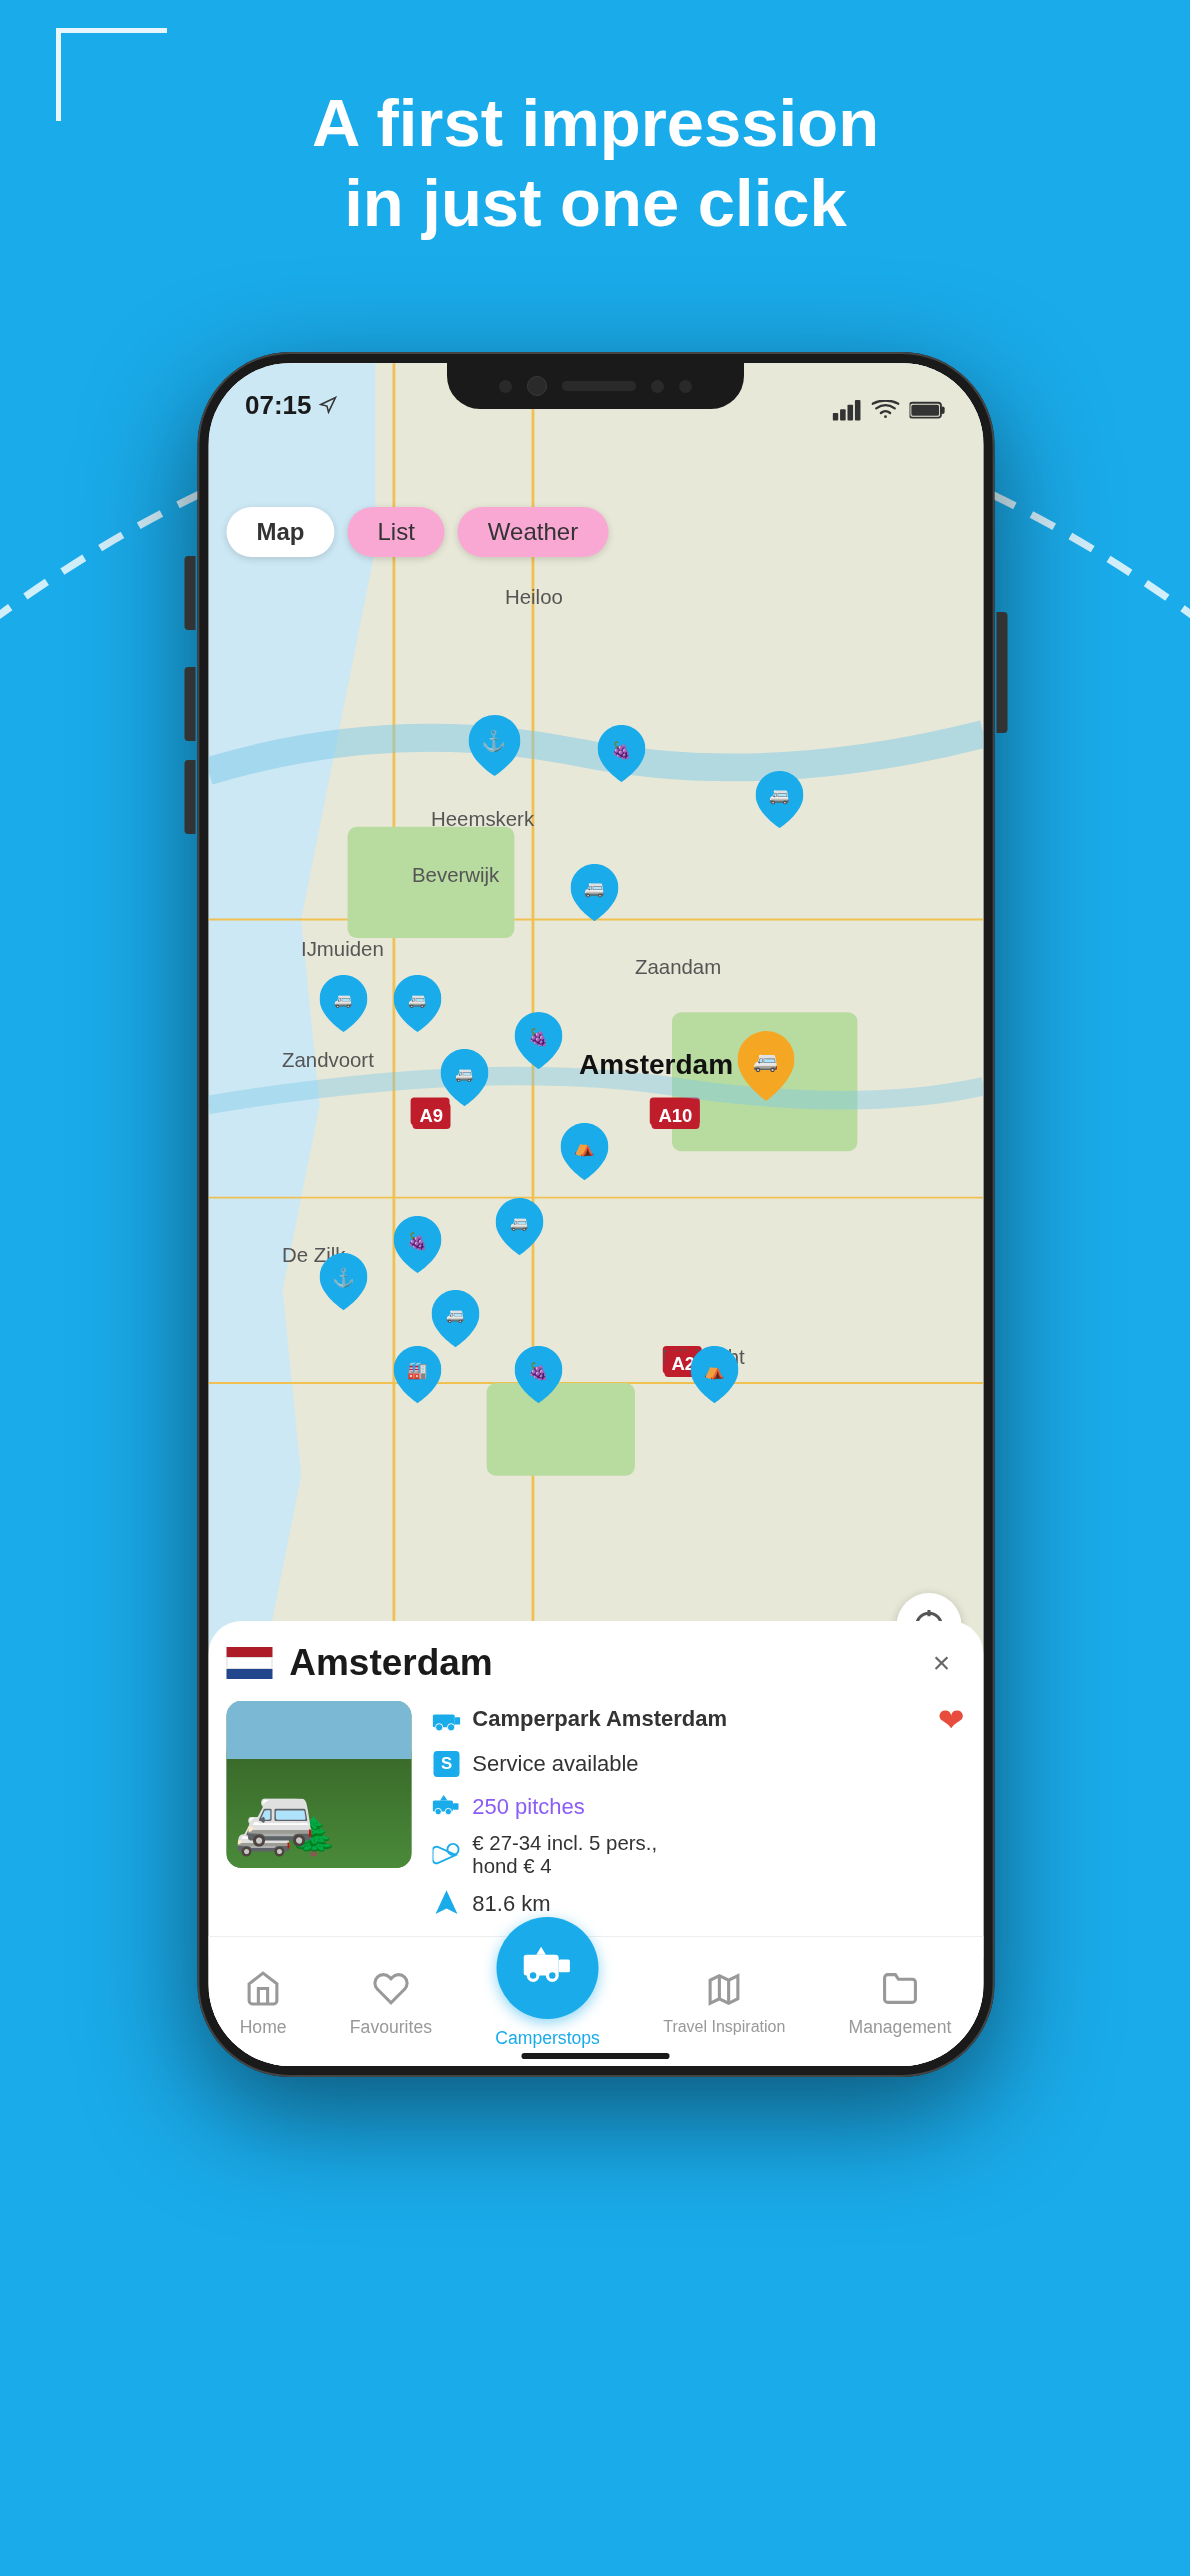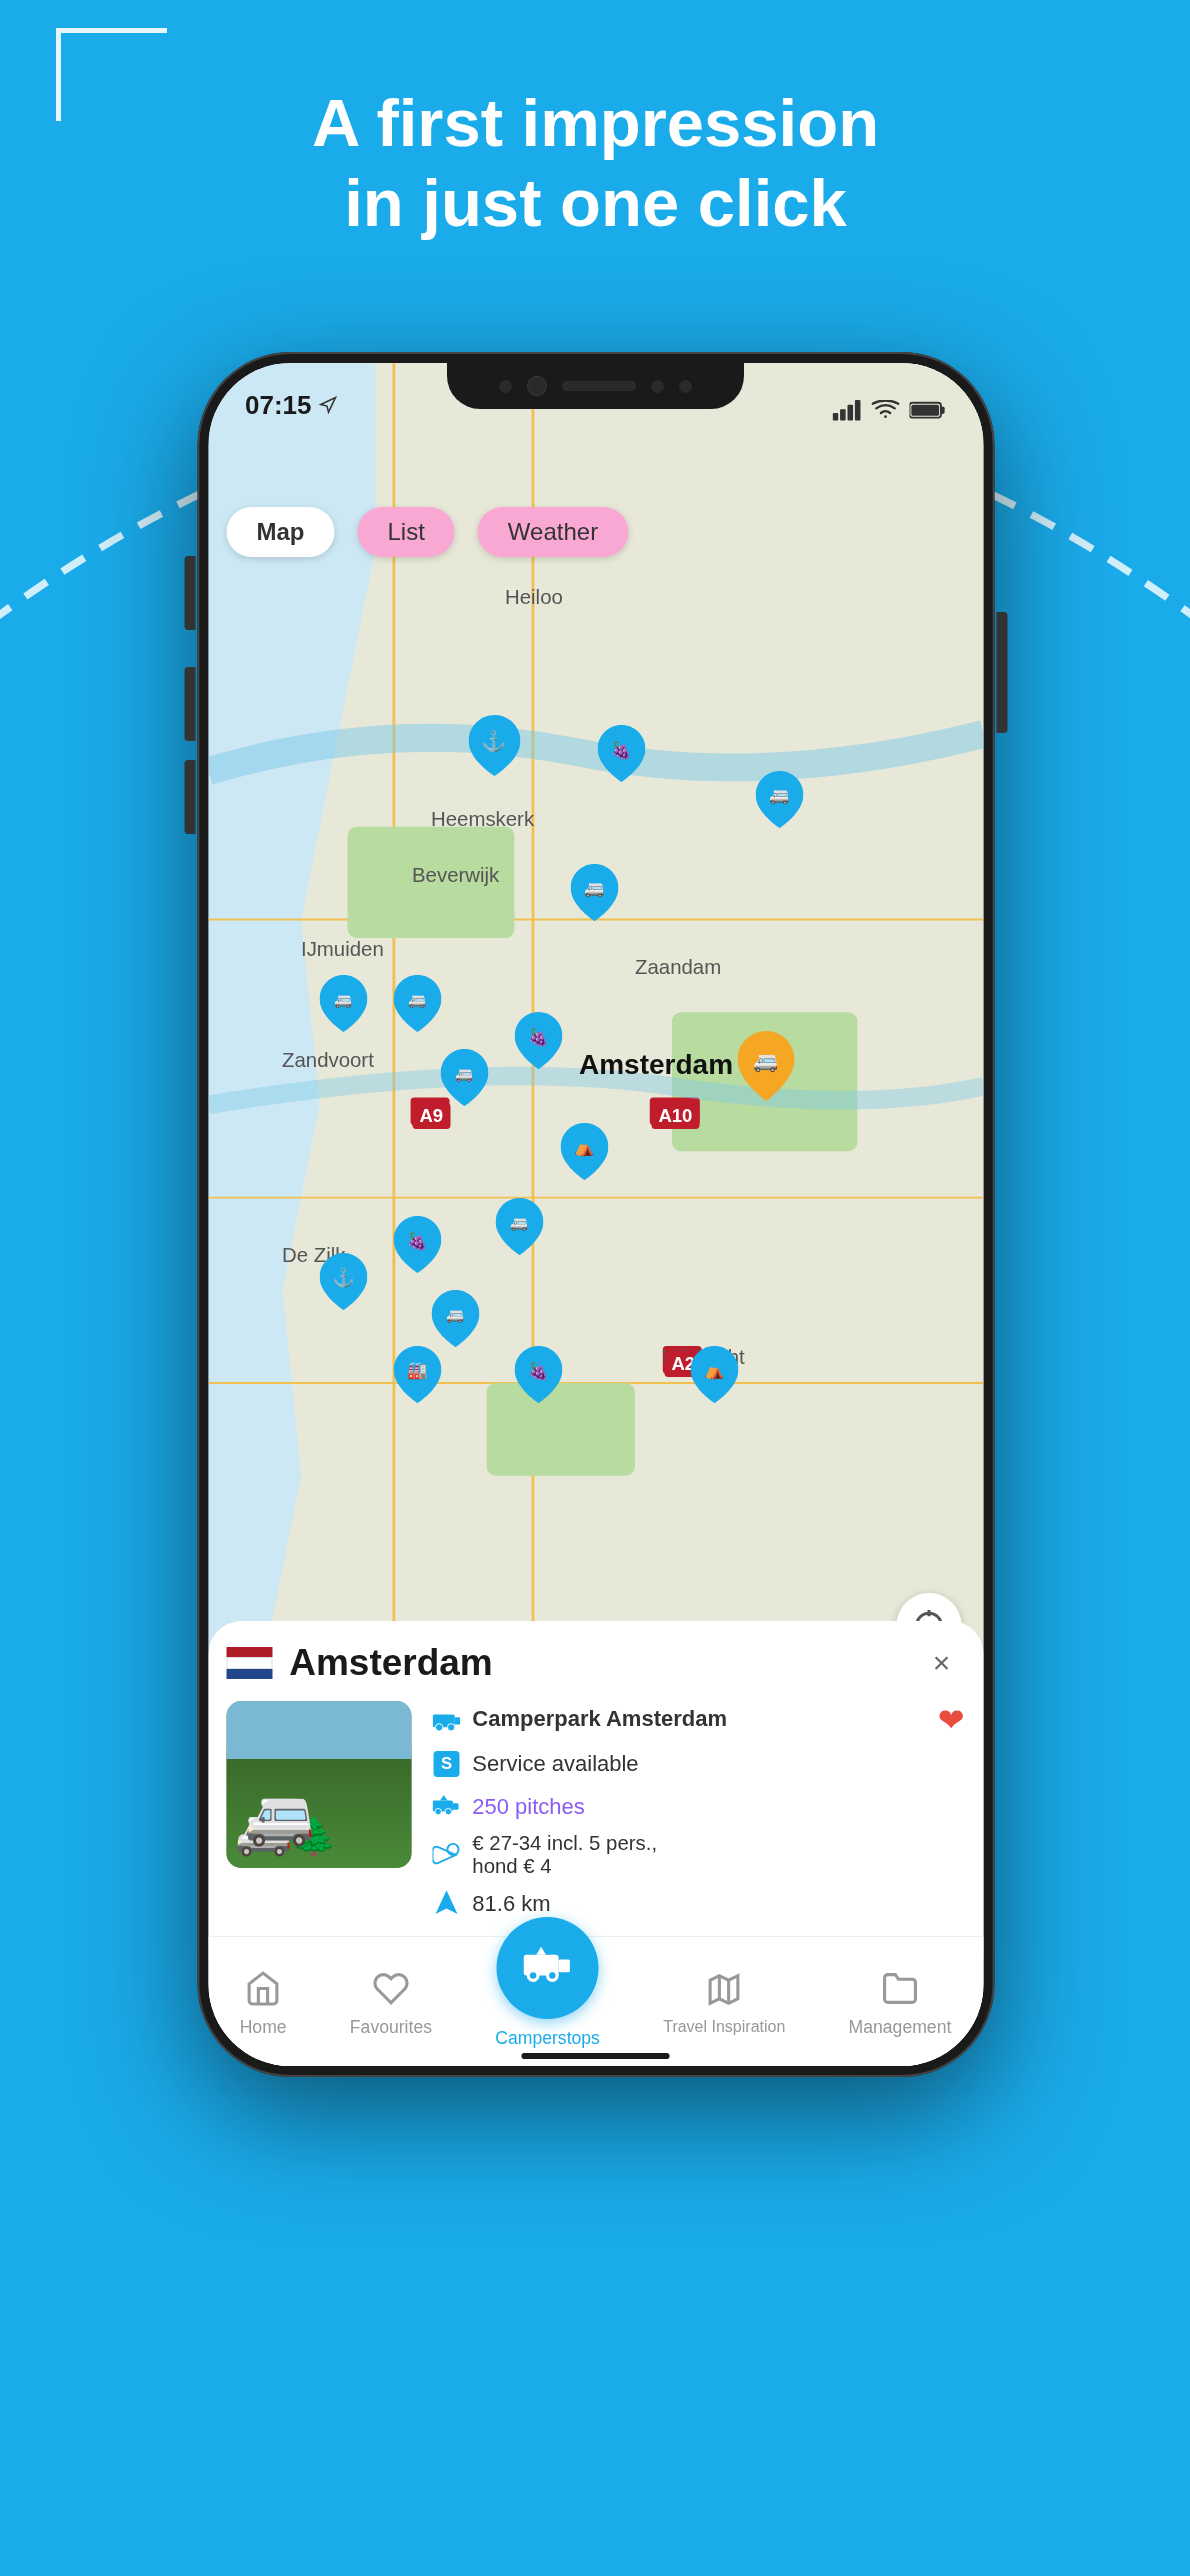--- a/index.html
+++ b/index.html
@@ -201,21 +201,21 @@
       justify-content: center;
     }
 
     
     .tab-bar {
       position: absolute;
       top: 144px;
       left: 18.5px;
       right: 18.5px;
       display: flex;
-      gap: 23px;
+      gap: 13px;
       z-index: 10;
     }
 
     .tab-item {
       background: #f9a8d4;
       border-radius: 28px;
       padding: 11px 30px;
       font-size: 24px;
       font-weight: 500;
       color: #333;

